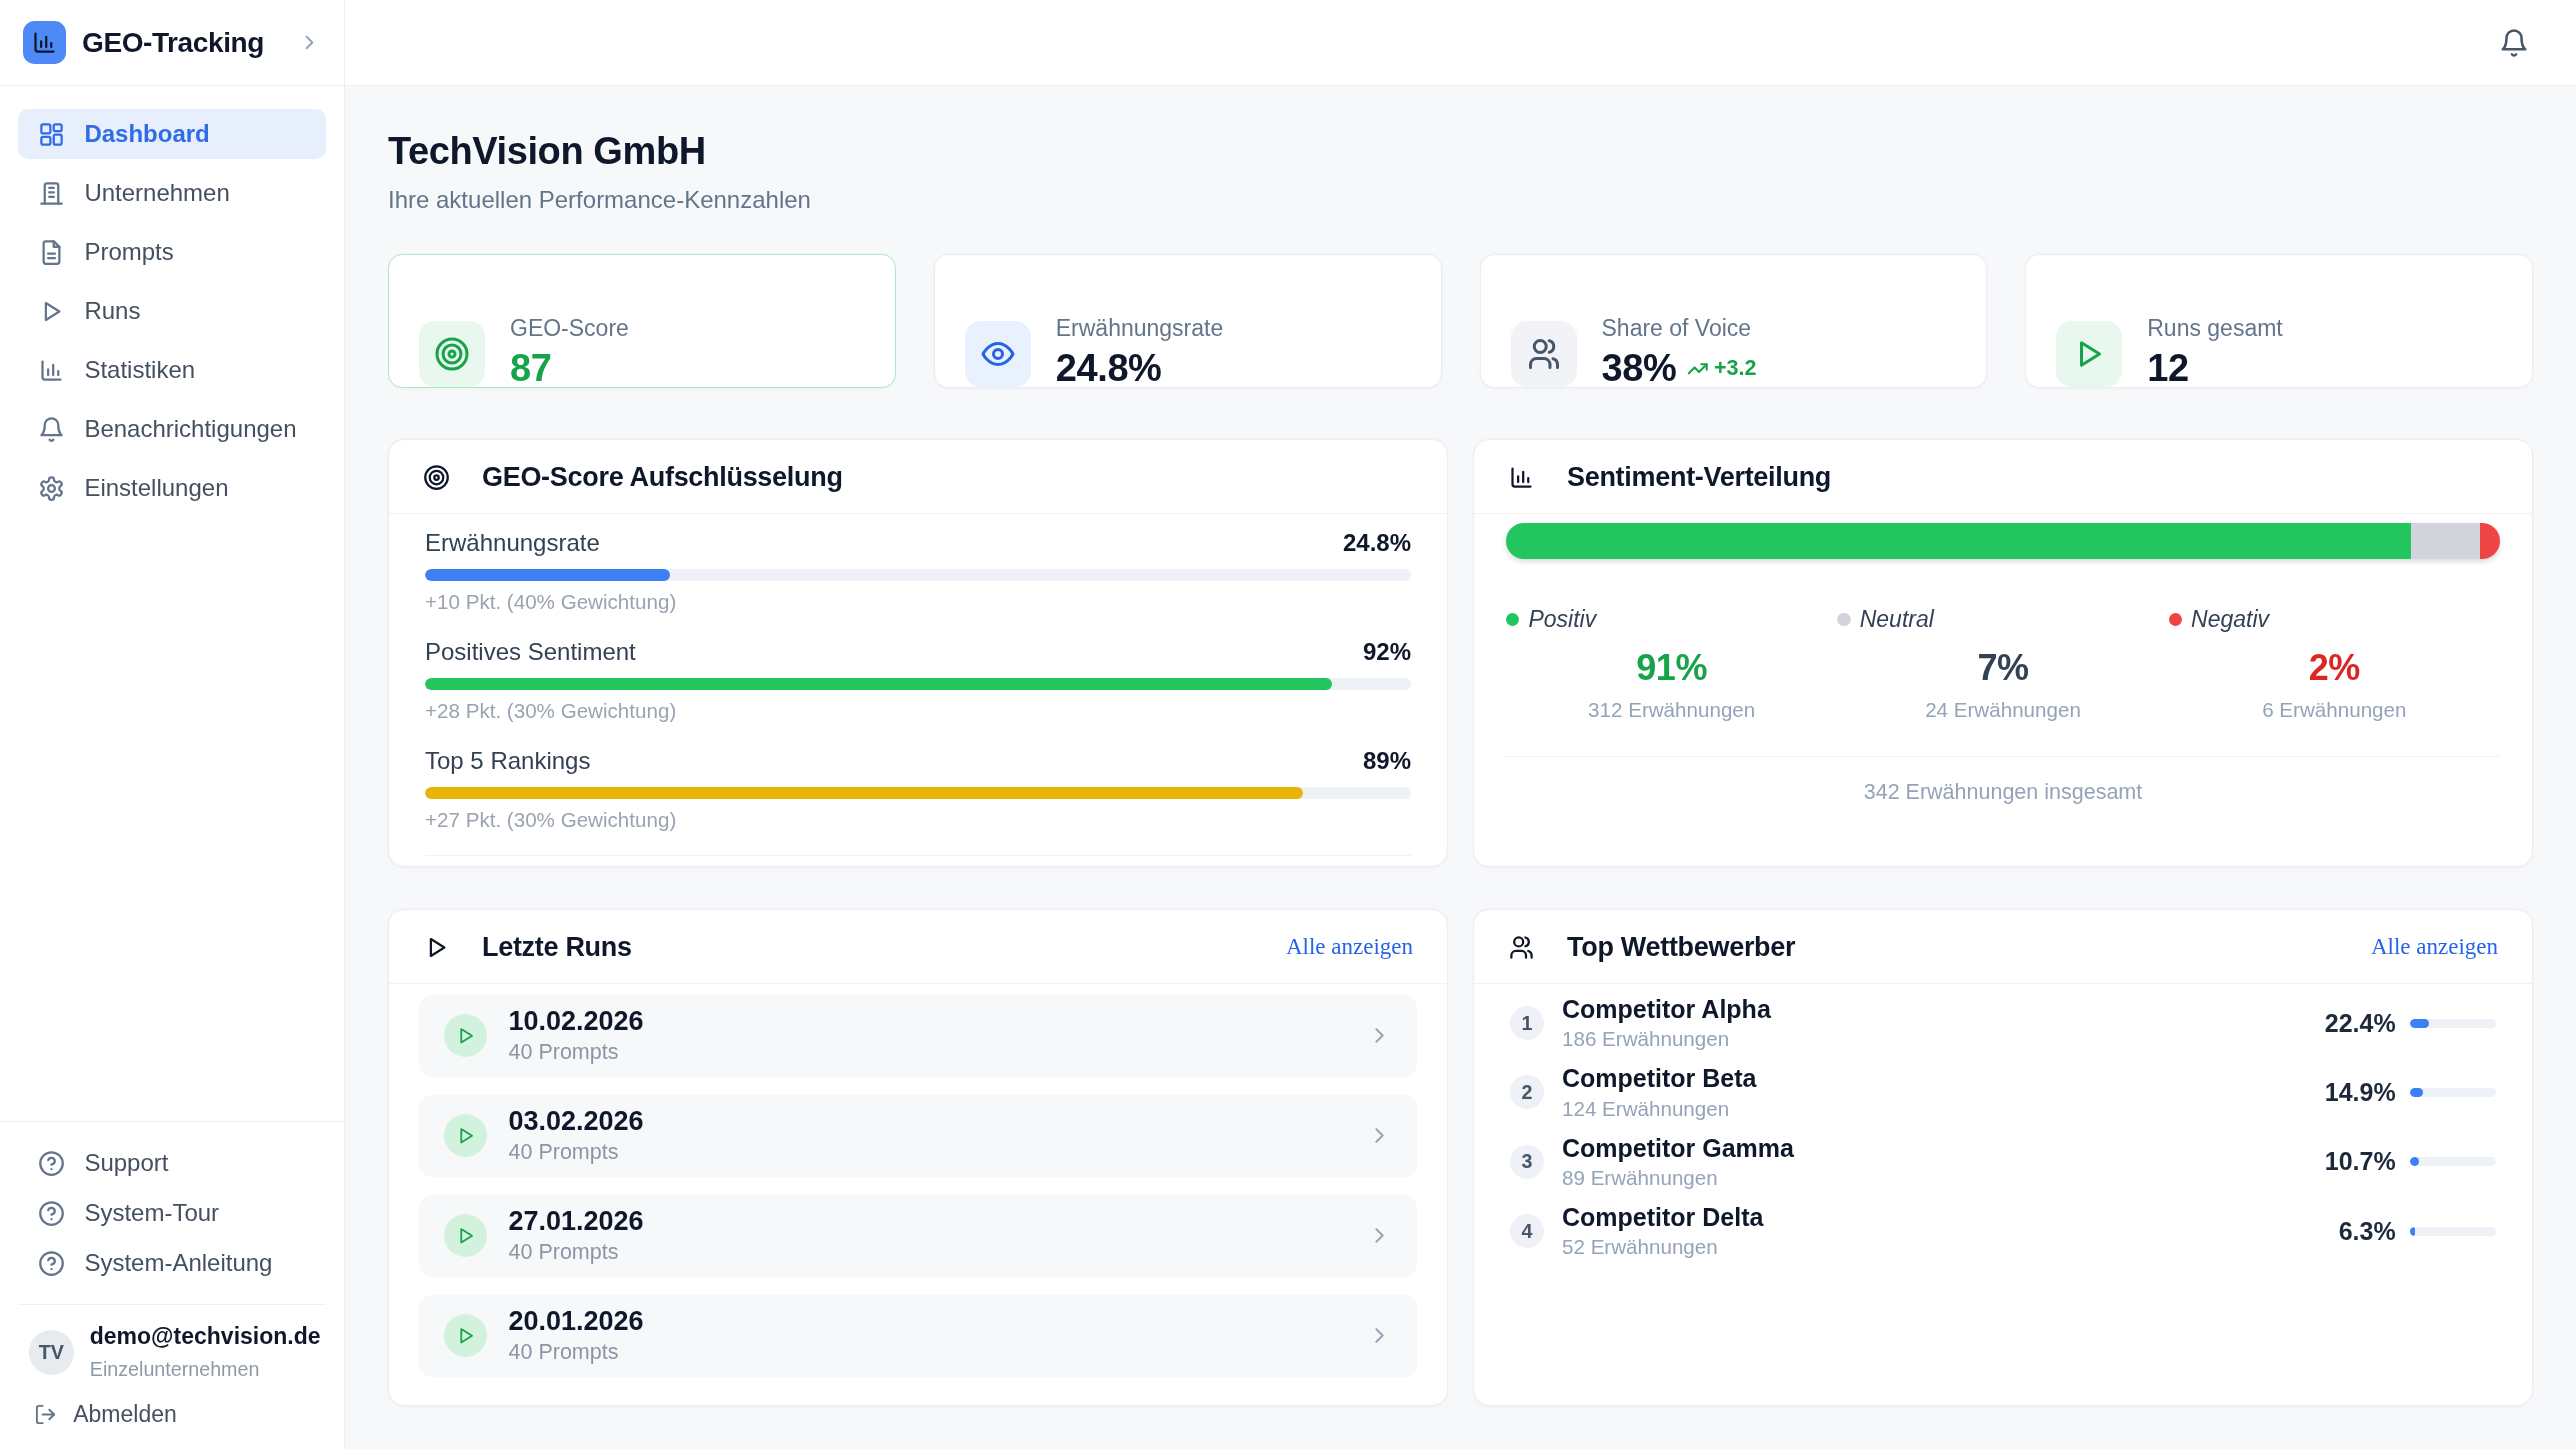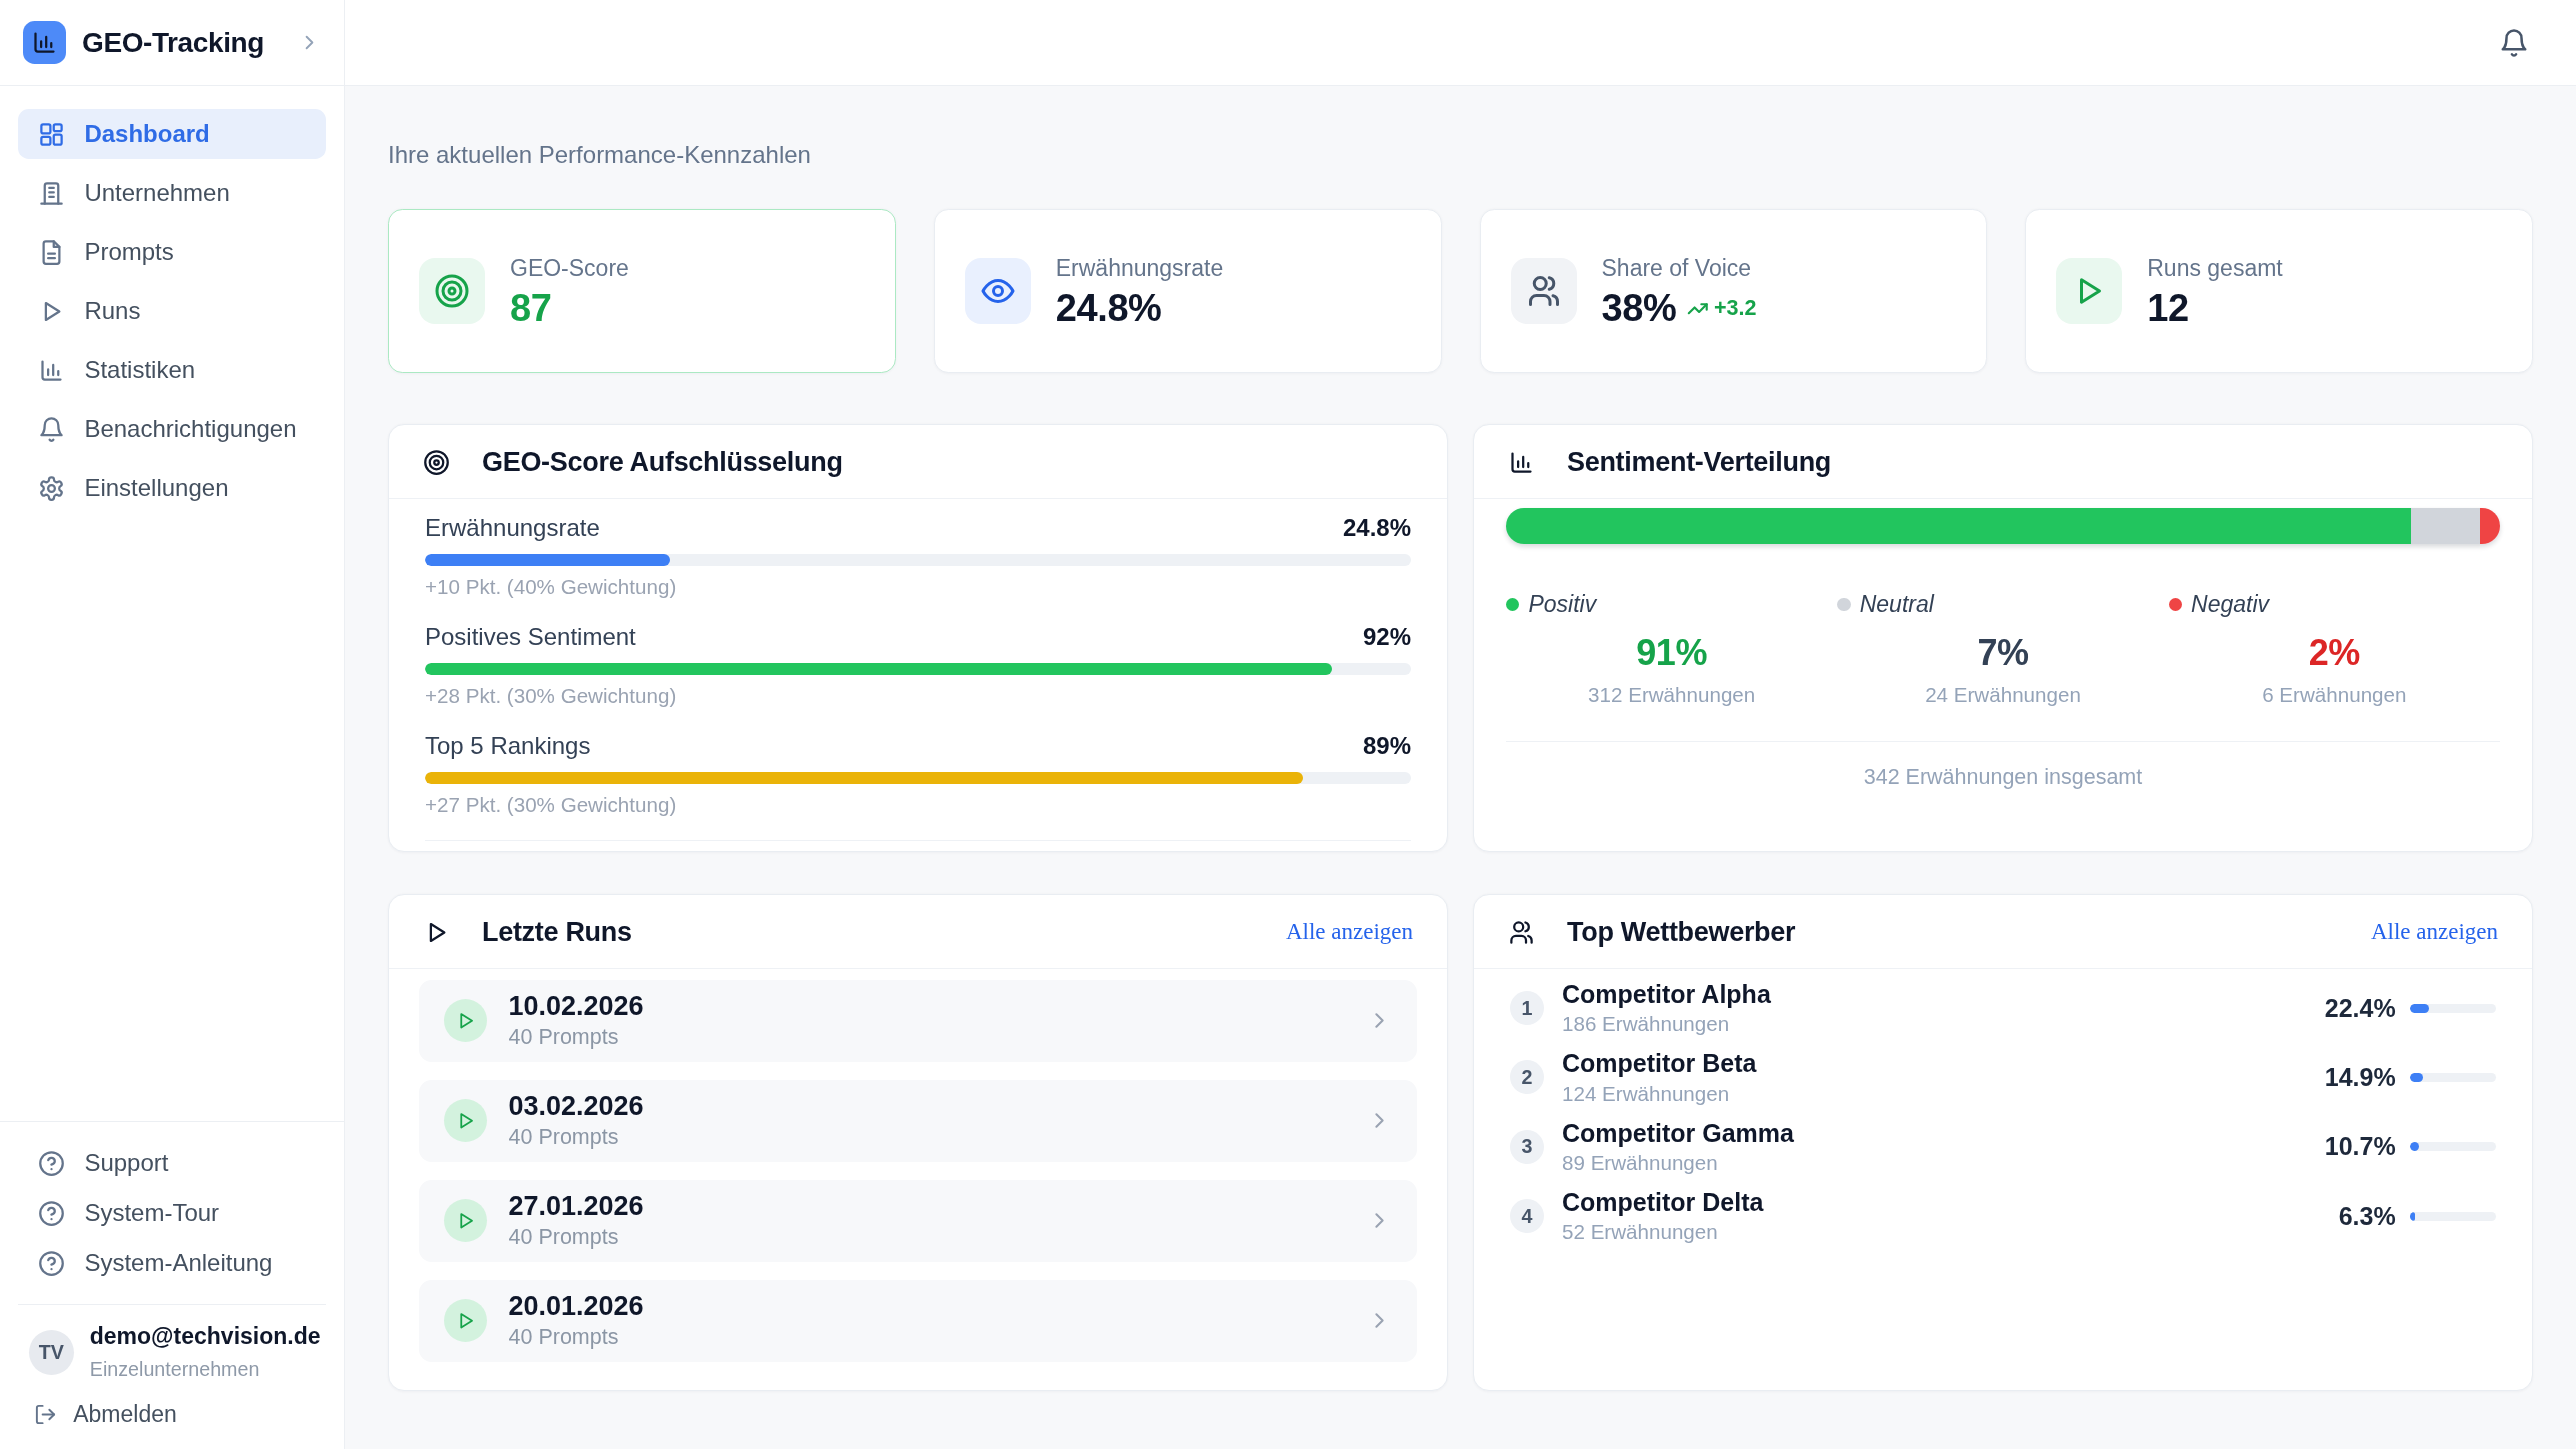--- a/index.html
+++ b/index.html
@@ -36,21 +36,21 @@
   .main { flex:1; display:flex; flex-direction:column; min-width:0; }
   .topbar { height:86px; background:#fff; border-bottom:1.8px solid #eceff3; display:flex; align-items:center; justify-content:flex-end; padding:0 47px; flex-shrink:0; }
   .bell-btn { color:#475569; cursor:pointer; background:none; border:none; }
 
   .content { flex:1; padding:43px; overflow:hidden; }
   .page-title { font-size:38px; font-weight:800; color:#0f172a; line-height:45px; letter-spacing:-0.4px; }
   .page-sub { font-size:24px; color:#64748b; margin-top:10.7px; line-height:29px; }
 
   
   .kpi-row { display:grid; grid-template-columns:repeat(4,1fr); gap:38px; margin-top:40px; }
-  .kpi-card { height:164px; background:#fff; border:1.8px solid #e9edf2; border-radius:14.3px; display:flex; align-items:center; padding:0 30px; gap:25px; box-shadow:0 0.9px 2.7px rgba(16,24,40,.04); }
+  .kpi-card { height:134px; background:#fff; border:1.8px solid #e9edf2; border-radius:14.3px; display:flex; align-items:flex-end; padding:0 30px; gap:25px; box-shadow:0 0.9px 2.7px rgba(16,24,40,.04); }
   .kpi-card.highlight { border-color:#abe9c3; }
   .kpi-icon { width:66px; height:66px; border-radius:16px; display:flex; align-items:center; justify-content:center; flex-shrink:0; }
   .kpi-icon.green { background:#e9f8ef; color:#16a34a; }
   .kpi-icon.blue  { background:#e9f0fe; color:#2563eb; }
   .kpi-icon.gray  { background:#f1f3f6; color:#475569; }
   .kpi-label { font-size:23px; color:#64748b; }
   .kpi-value { font-size:38px; font-weight:800; color:#0f172a; margin-top:7.2px; letter-spacing:-0.4px; line-height:1; }
   .kpi-value.green { color:#16a34a; }
   .kpi-value-row { display:flex; align-items:center; gap:10.7px; }
   .trend { display:flex; align-items:center; gap:5.4px; color:#16a34a; font-size:21.5px; font-weight:600; margin-top:9px; }
@@ -308,20 +308,21 @@
 <div class="main">
   <div class="topbar">
     <button class="bell-btn">
       <svg width="30" height="30" viewBox="0 0 34 34">
           <use href="#i-bell"></use>
         </svg>
     </button>
   </div>
 
   <div class="content">
+    <h1 class="page-title">TechVision GmbH</h1>
     <div class="page-sub">Ihre aktuellen Performance-Kennzahlen</div>
 
     <div class="kpi-row">
       <div class="kpi-card highlight">
         <span class="kpi-icon green">
             <svg width="36" height="36" viewBox="0 0 40 40">
               <use href="#i-target"></use>
             </svg>
           </span>
         <span>

